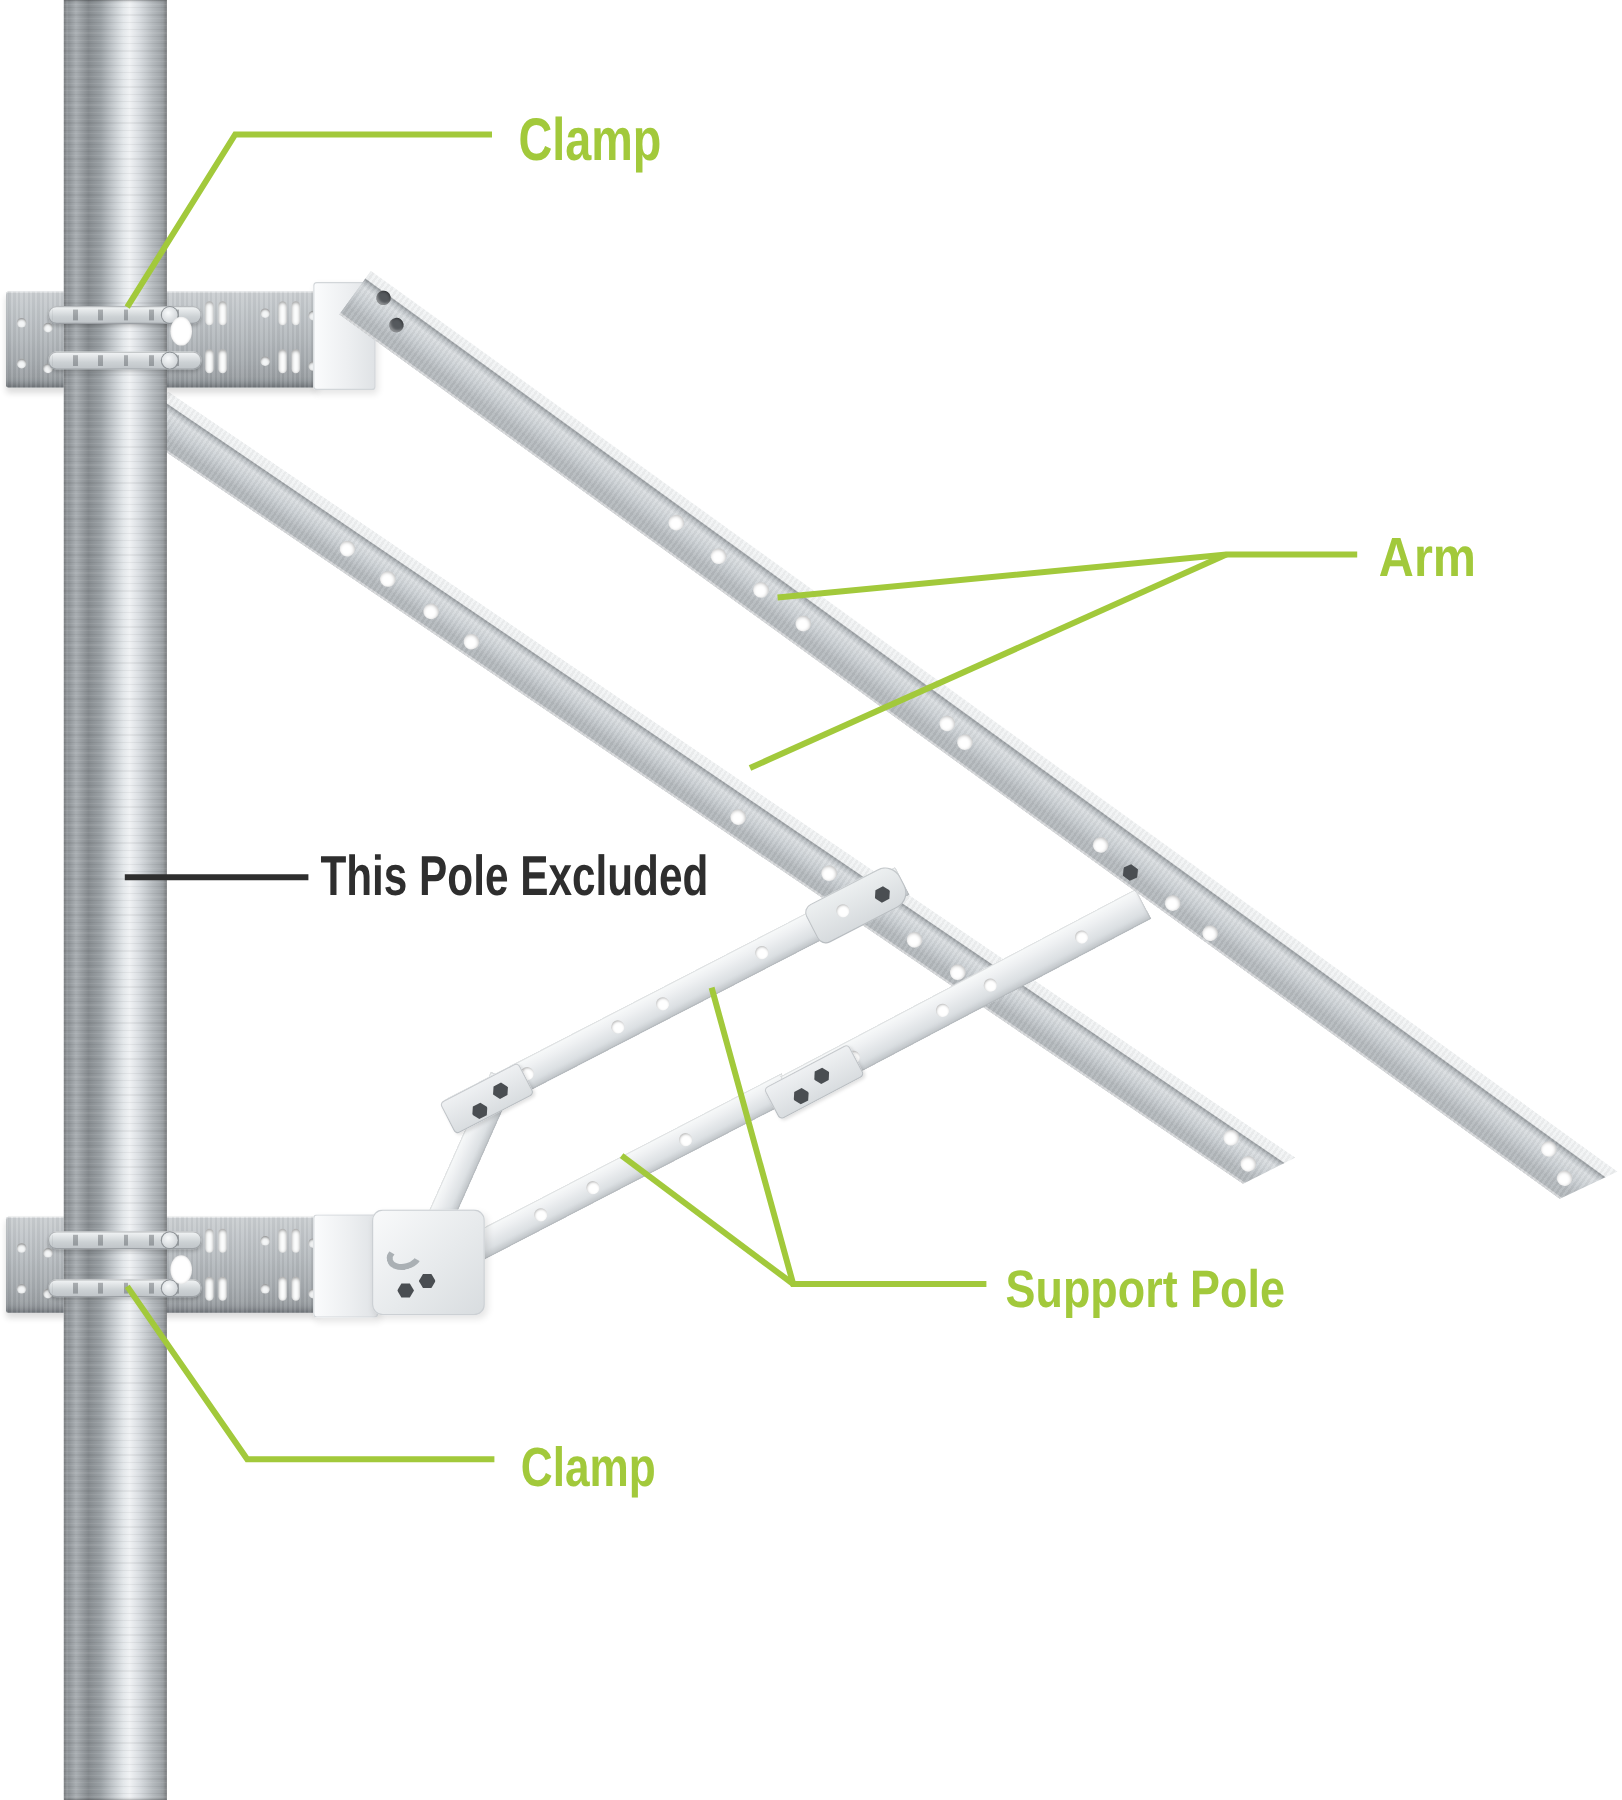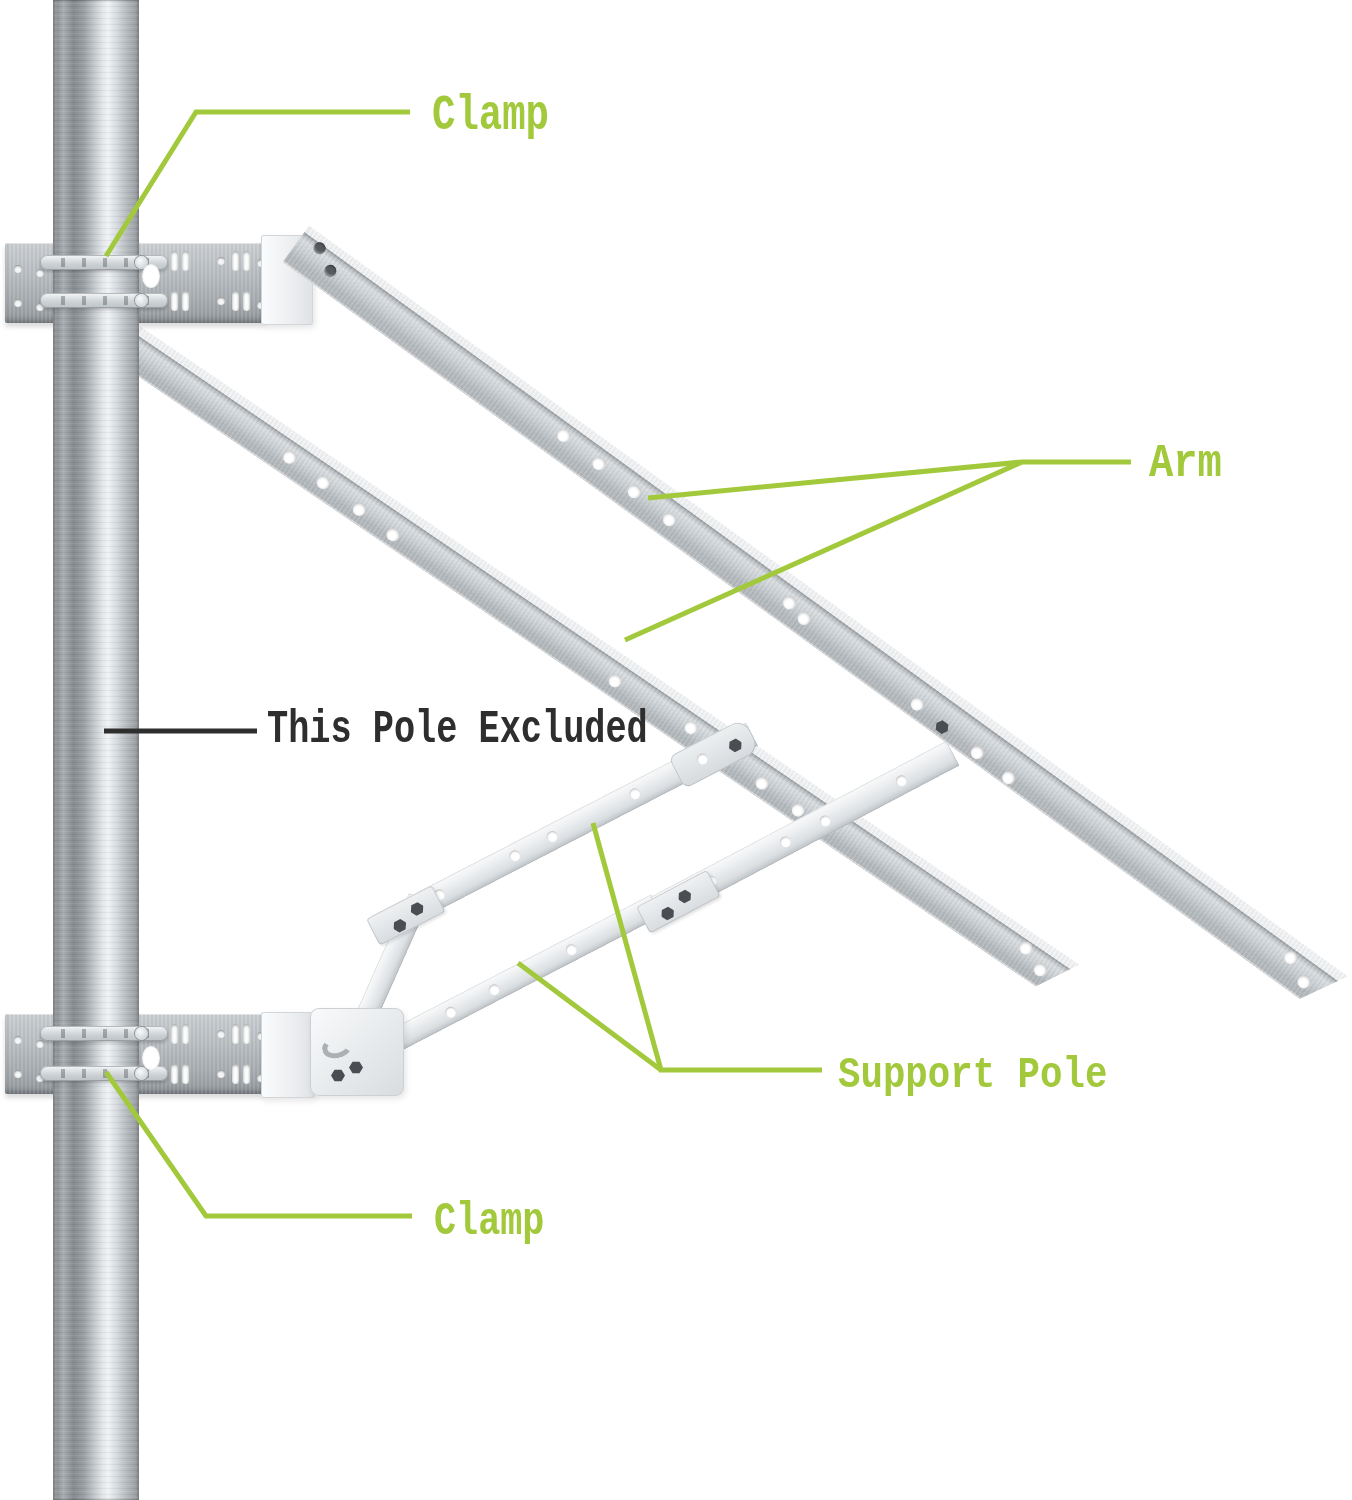--- a/index.html
+++ b/index.html
@@ -1,21 +1,21 @@
 <!DOCTYPE html>
 <html><head>
 <meta charset="utf-8">
 <style>
   :root{
     --green:#a2c93b;
     --dark:#2e2e2e;
   }
   html,body{margin:0;padding:0;background:#fff;}
   body{font-family:"Liberation Sans", sans-serif;}
-  #canvas{position:relative;width:1352px;height:1500px;background:#fff;overflow:hidden;font-family:Liberation Mono, monospace;}
+  #canvas{position:relative;width:1352px;height:1500px;background:#fff;overflow:hidden;}
   #canvas *{position:absolute;box-sizing:border-box;}
 
   
   .pole{
     left:53px;top:0;width:86px;height:1500px;z-index:4;
     background:linear-gradient(90deg,
       #b6babe 0%, #8f9498 5%, #a9aeb2 12%, #868b8f 24%, #9aa0a4 36%,
       #c3c8cc 48%, #e3e7ea 58%, #f0f2f4 64%, #d7dbdf 74%, #b5babe 86%,
       #a0a5a9 95%, #b3b7bb 100%);
     box-shadow:inset 2px 0 2px rgba(0,0,0,.28), inset -2px 0 3px rgba(0,0,0,.32);

